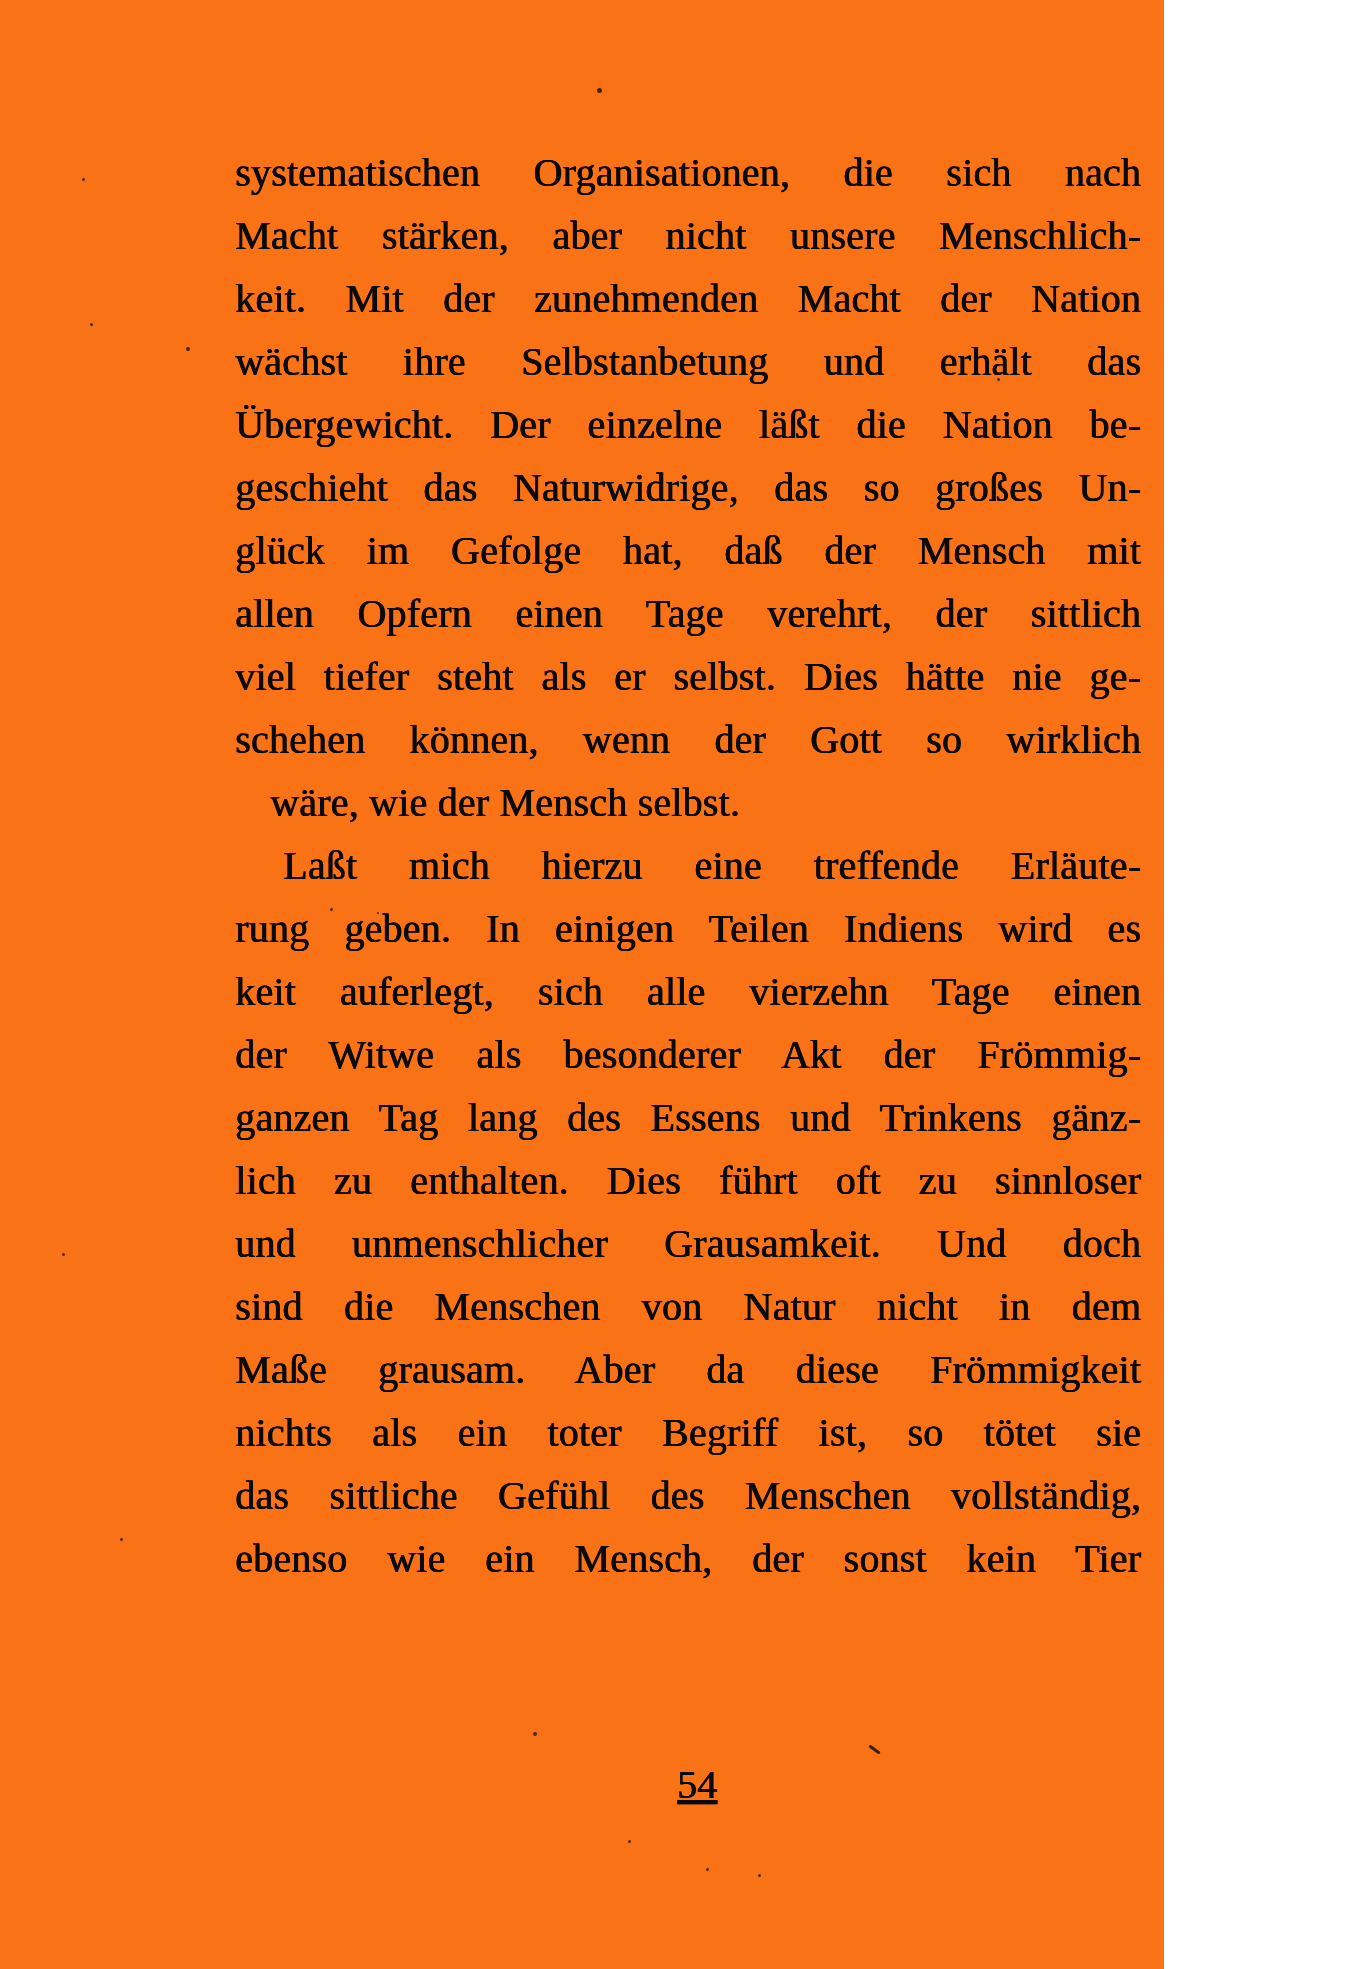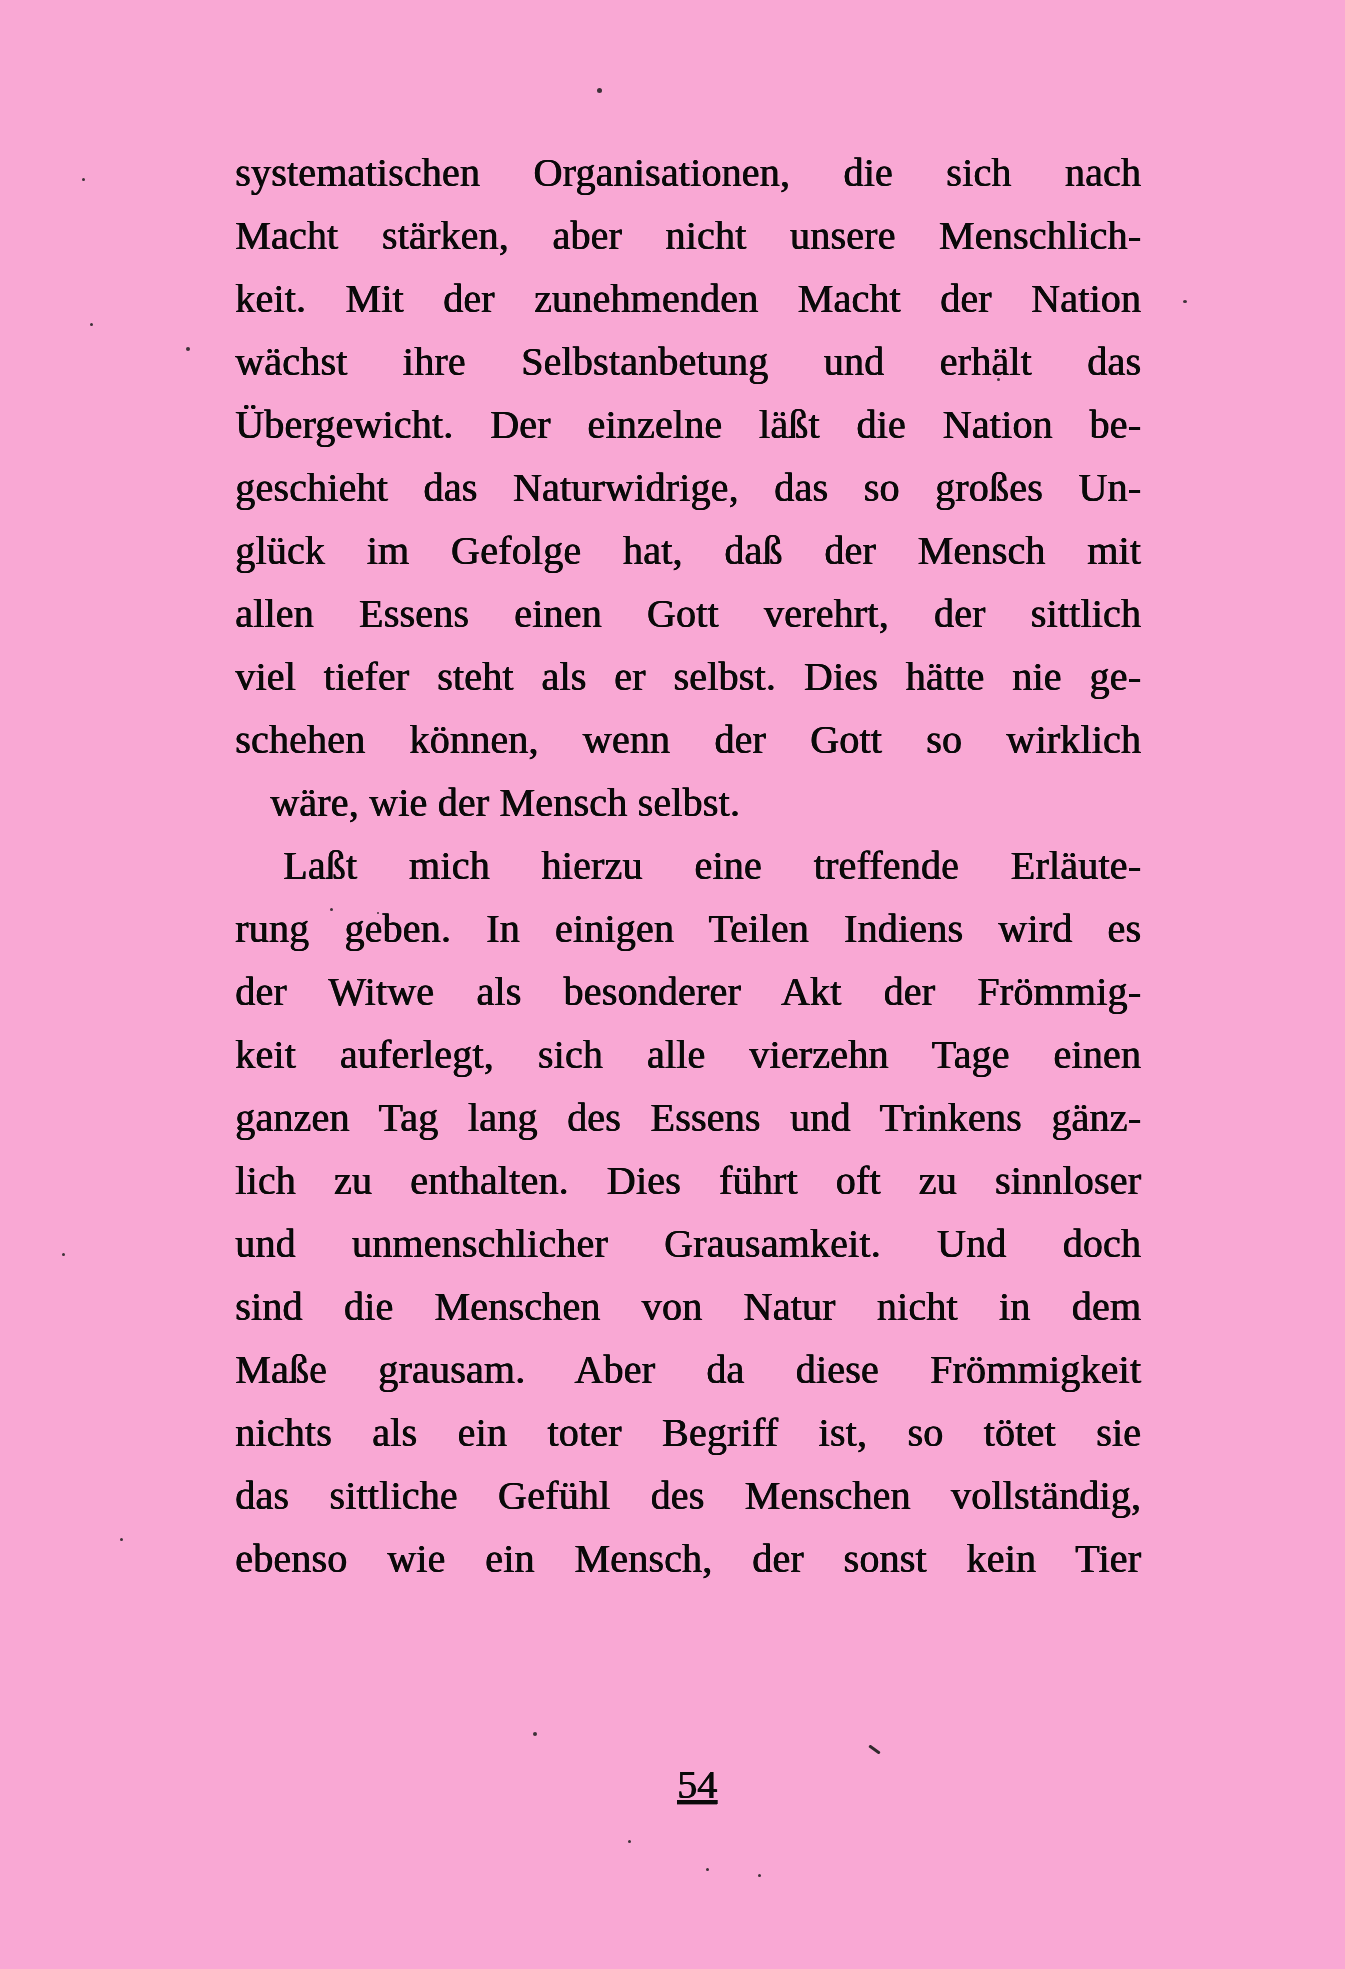--- a/index.html
+++ b/index.html
@@ -2,23 +2,23 @@
 <html><head>
 <meta charset="utf-8">
 <style>
   html, body {
     margin: 0;
     padding: 0;
     background: #ffffff;
   }
   .page {
     position: relative;
-    width: 1345px;
+    width: 1164px;
     height: 1969px;
-    background: #f9a8d4;
+    background: #f97316;
     overflow: hidden;
     font-family: "Liberation Serif", "DejaVu Serif", serif;
     color: #0a0a0a;
   }
   .text-block {
     position: absolute;
     left: 235px;
     top: 141px;
     width: 906px;
   }
@@ -72,28 +72,28 @@
 <div class="page">
 
   <div class="text-block">
     <div class="line">systematischen Organisationen, die sich nach</div>
     <div class="line">Macht stärken, aber nicht unsere Menschlich-</div>
     <div class="line">keit. Mit der zunehmenden Macht der Nation</div>
     <div class="line">wächst ihre Selbstanbetung und erhält das</div>
     <div class="line">Übergewicht. Der einzelne läßt die Nation be-</div>
     <div class="line">geschieht das Naturwidrige, das so großes Un-</div>
     <div class="line">glück im Gefolge hat, daß der Mensch mit</div>
-    <div class="line">allen Essens einen Gott verehrt, der sittlich</div>
+    <div class="line">allen Opfern einen Tage verehrt, der sittlich</div>
     <div class="line">viel tiefer steht als er selbst. Dies hätte nie ge-</div>
     <div class="line">schehen können, wenn der Gott so wirklich</div>
     <div class="line para-end">wäre, wie der Mensch selbst.</div>
     <div class="line indent">Laßt mich hierzu eine treffende Erläute-</div>
     <div class="line">rung geben. In einigen Teilen Indiens wird es</div>
+    <div class="line">keit auferlegt, sich alle vierzehn Tage einen</div>
     <div class="line">der Witwe als besonderer Akt der Frömmig-</div>
-    <div class="line">keit auferlegt, sich alle vierzehn Tage einen</div>
     <div class="line">ganzen Tag lang des Essens und Trinkens gänz-</div>
     <div class="line">lich zu enthalten. Dies führt oft zu sinnloser</div>
     <div class="line">und unmenschlicher Grausamkeit. Und doch</div>
     <div class="line">sind die Menschen von Natur nicht in dem</div>
     <div class="line">Maße grausam. Aber da diese Frömmigkeit</div>
     <div class="line">nichts als ein toter Begriff ist, so tötet sie</div>
     <div class="line">das sittliche Gefühl des Menschen vollständig,</div>
     <div class="line">ebenso wie ein Mensch, der sonst kein Tier</div>
   </div>
 

